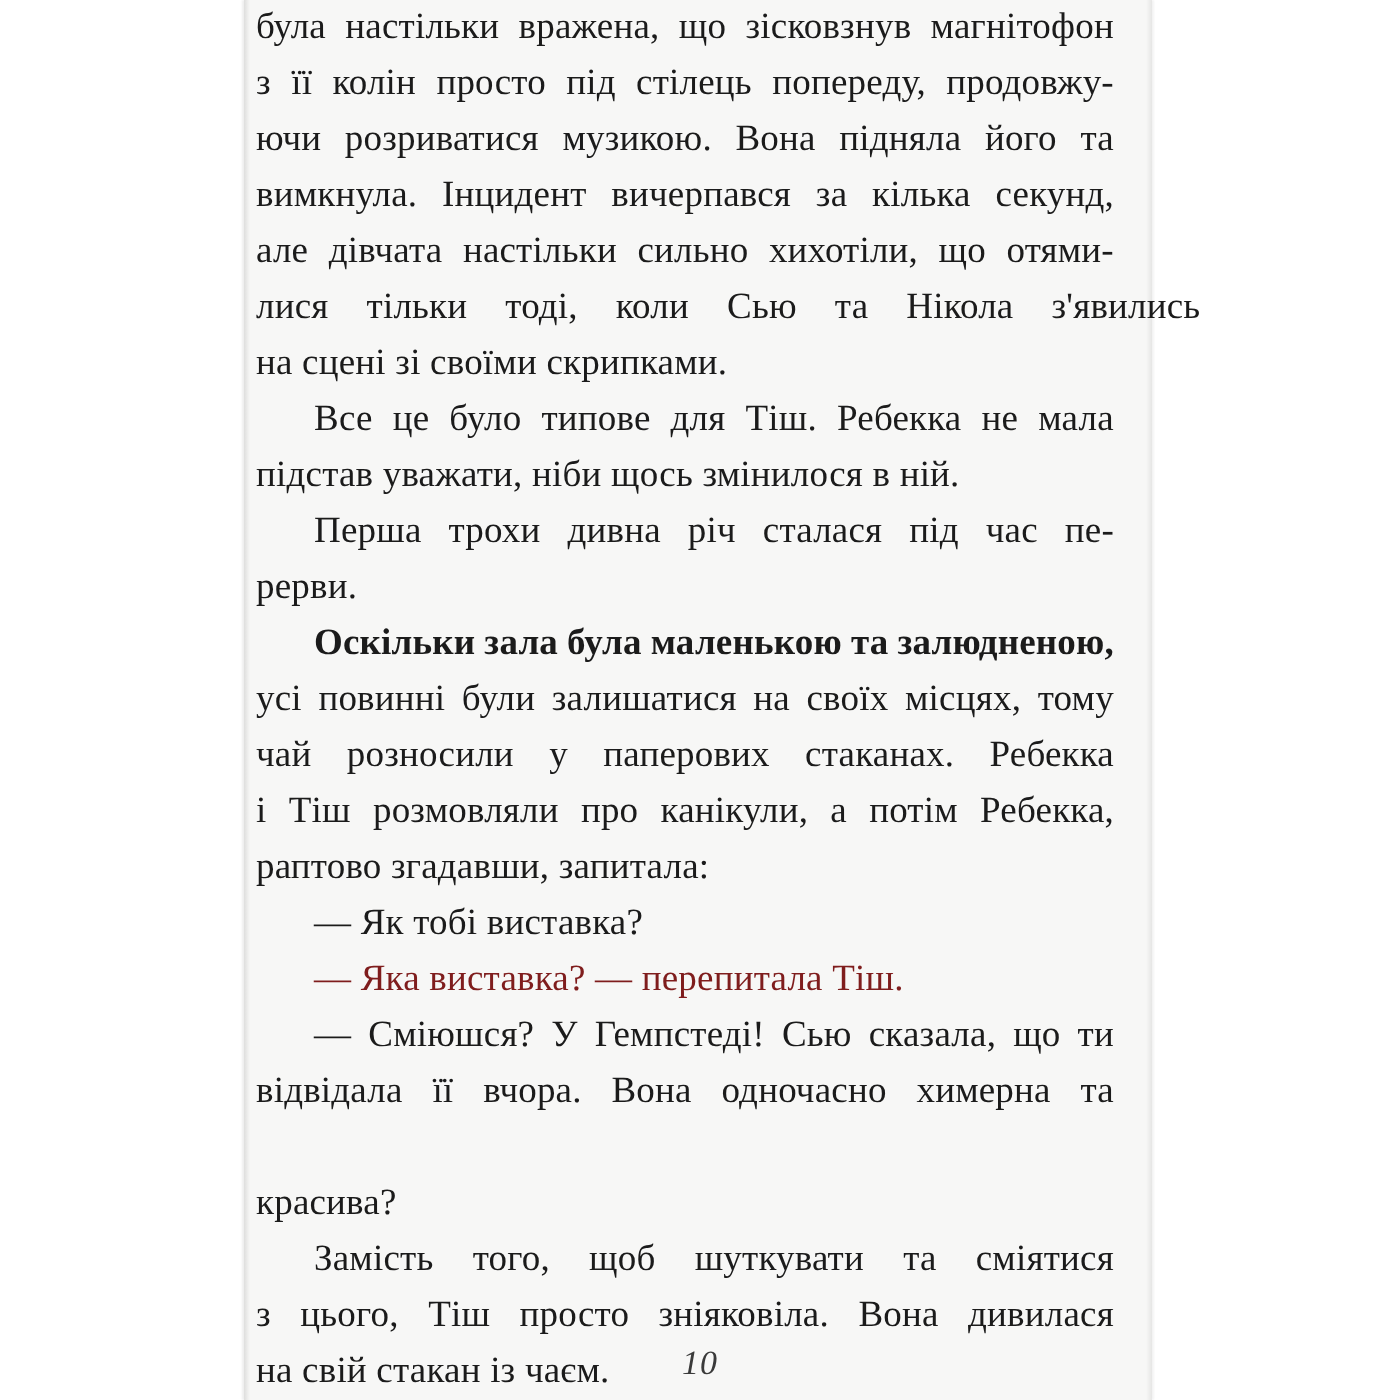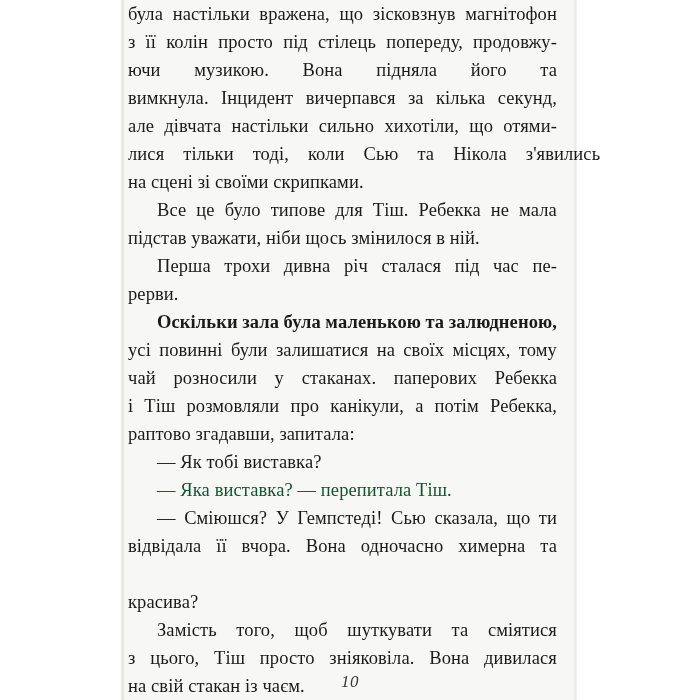--- a/index.html
+++ b/index.html
@@ -128,20 +128,21 @@
         <span class="w">її</span>
         <span class="w">колін</span>
         <span class="w">просто</span>
         <span class="w">під</span>
         <span class="w">стілець</span>
         <span class="w">попереду,</span>
         <span class="w">продовжу-</span>
       </div>
       <div class="line just" style="color: rgb(27, 27, 27);">
         <span class="w">ючи</span>
+        <span class="w">розриватися</span>
         <span class="w">музикою.</span>
         <span class="w">Вона</span>
         <span class="w">підняла</span>
         <span class="w">його</span>
         <span class="w">та</span>
       </div>
       <div class="line just" style="color: rgb(27, 27, 27);">
         <span class="w">вимкнула.</span>
         <span class="w">Інцидент</span>
         <span class="w">вичерпався</span>
@@ -207,37 +208,37 @@
         <span class="w">залишатися</span>
         <span class="w">на</span>
         <span class="w">своїх</span>
         <span class="w">місцях,</span>
         <span class="w">тому</span>
       </div>
       <div class="line just" style="color: rgb(27, 27, 27);">
         <span class="w">чай</span>
         <span class="w">розносили</span>
         <span class="w">у</span>
+        <span class="w">паперових</span>
         <span class="w">стаканах.</span>
-        <span class="w">паперових</span>
         <span class="w">Ребекка</span>
       </div>
       <div class="line just" style="color: rgb(27, 27, 27);">
         <span class="w">і</span>
         <span class="w">Тіш</span>
         <span class="w">розмовляли</span>
         <span class="w">про</span>
         <span class="w">канікули,</span>
         <span class="w">а</span>
         <span class="w">потім</span>
         <span class="w">Ребекка,</span>
       </div>
       <div class="line flush" style="color: rgb(27, 27, 27);"><span class="w">раптово</span><span class="w">згадавши,</span><span class="w">запитала:</span></div>
       <div class="line flush indent" style="color: rgb(27, 27, 27);"><span class="w">—</span><span class="w">Як</span><span class="w">тобі</span><span class="w">виставка?</span></div>
-      <div class="line flush indent" style="color: #14532d;"><span class="w">—</span><span class="w">Яка</span><span class="w">виставка?</span><span class="w">—</span><span class="w">перепитала</span><span class="w">Тіш.</span></div>
+      <div class="line flush indent" style="color: #7f1d1d;"><span class="w">—</span><span class="w">Яка</span><span class="w">виставка?</span><span class="w">—</span><span class="w">перепитала</span><span class="w">Тіш.</span></div>
       <div class="line just indent" style="color: rgb(27, 27, 27);">
         <span class="w">—</span>
         <span class="w">Сміюшся?</span>
         <span class="w">У</span>
         <span class="w">Гемпстеді!</span>
         <span class="w">Сью</span>
         <span class="w">сказала,</span>
         <span class="w">що</span>
         <span class="w">ти</span>
       </div>

